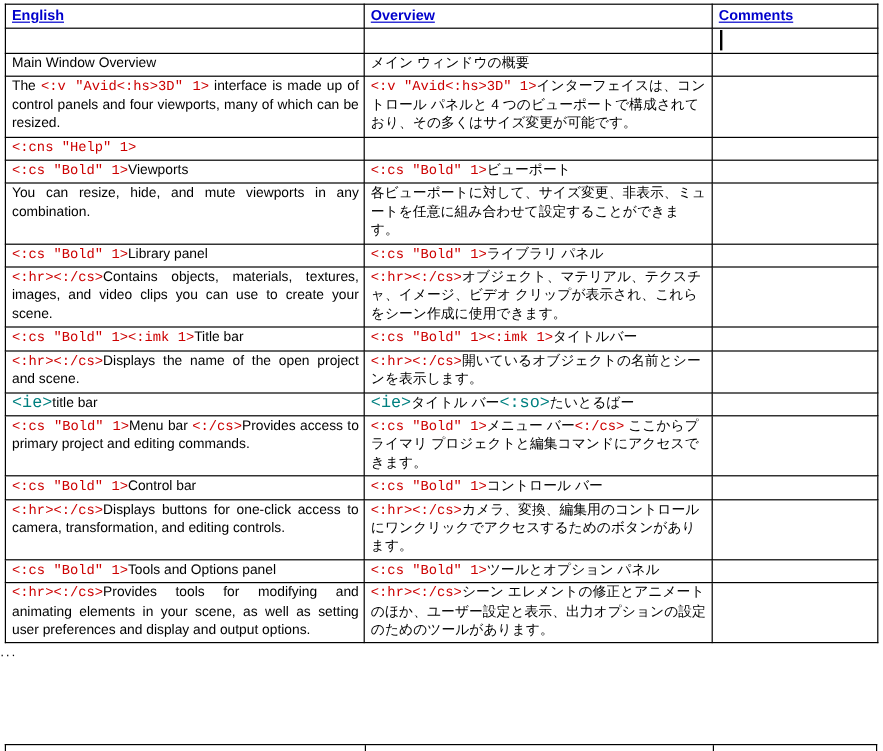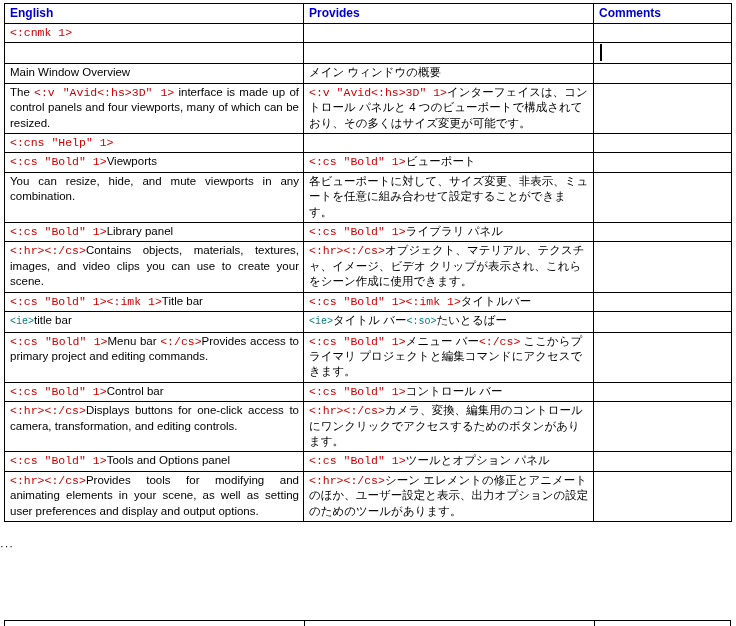--- a/index.html
+++ b/index.html
@@ -45,27 +45,28 @@
     overflow-wrap: break-word;
   }
   table.tm-table th {
     text-align: left;
     font-weight: bold;
     color: #0000cc;
     font-size: 12px;
     line-height: 16px;
     padding-top: 1px;
     padding-bottom: 2px;
+    text-decoration: underline;
   }
   td.justify { text-align: justify; text-justify: inter-word; }
   td.empty-cell { height: 15px; }
 
   
   .tag      { color: #cc0000; font-family: "Liberation Mono", "DejaVu Sans Mono", monospace; font-size: 11.5px; letter-spacing: 0px; }
-  .tag-ie   { color: #008080; font-family: "Liberation Mono", "DejaVu Sans Mono", monospace; font-size: 10px; }
+  .tag-ie   { color: #008080; font-family: "Liberation Mono", "DejaVu Sans Mono", monospace; font-size: 14px; }
   .plain    { color: #000000; }
 
   
   .caret {
     display: inline-block;
     width: 2px;
     height: 17px;
     background: #000000;
     vertical-align: top;
     margin-left: 1px;
@@ -107,30 +108,25 @@
 
   <table class="tm-table">
     <colgroup>
       <col class="c-en">
       <col class="c-ja">
       <col class="c-cm">
     </colgroup>
     <thead>
       <tr>
         <th>English</th>
-        <th>Provides</th>
+        <th>Overview</th>
         <th>Comments</th>
       </tr>
     </thead>
     <tbody id="tbody">
-        <tr id="row-cnmk1">
-          <td><span class="tag">&lt;:cnmk 1&gt;</span></td>
-          <td class="empty-cell">&nbsp;</td>
-          <td>&nbsp;</td>
-        </tr>
         <tr id="row-caret-blank">
           <td class="empty-cell">&nbsp;</td>
           <td class="empty-cell">&nbsp;</td>
           <td><span class="caret"></span></td>
         </tr>
         <tr id="row-main-window-overview">
           <td><span class="plain">Main Window Overview</span></td>
           <td><span class="plain">メイン ウィンドウの概要</span></td>
           <td>&nbsp;</td>
         </tr>
@@ -162,20 +158,25 @@
         <tr id="row-library-desc">
           <td class="justify"><span class="tag">&lt;:hr&gt;&lt;:/cs&gt;</span><span class="plain">Contains objects, materials, textures, images, and video clips you can use to create your scene.</span></td>
           <td><span class="tag">&lt;:hr&gt;&lt;:/cs&gt;</span><span class="plain">オブジェクト、マテリアル、テクスチャ、イメージ、ビデオ クリップが表示され、これらをシーン作成に使用できます。</span></td>
           <td>&nbsp;</td>
         </tr>
         <tr id="row-title-bar-heading">
           <td><span class="tag">&lt;:cs "Bold" 1&gt;&lt;:imk 1&gt;</span><span class="plain">Title bar</span></td>
           <td><span class="tag">&lt;:cs "Bold" 1&gt;&lt;:imk 1&gt;</span><span class="plain">タイトルバー</span></td>
           <td>&nbsp;</td>
         </tr>
+        <tr id="row-title-bar-desc">
+          <td class="justify"><span class="tag">&lt;:hr&gt;&lt;:/cs&gt;</span><span class="plain">Displays the name of the open project and scene.</span></td>
+          <td><span class="tag">&lt;:hr&gt;&lt;:/cs&gt;</span><span class="plain">開いているオブジェクトの名前とシーンを表示します。</span></td>
+          <td>&nbsp;</td>
+        </tr>
         <tr id="row-ie-title-bar">
           <td><span class="tag-ie">&lt;ie&gt;</span><span class="plain">title bar</span></td>
           <td><span class="tag-ie">&lt;ie&gt;</span><span class="plain">タイトル バー</span><span class="tag-ie">&lt;:so&gt;</span><span class="plain">たいとるばー</span></td>
           <td>&nbsp;</td>
         </tr>
         <tr id="row-menu-bar">
           <td class="justify"><span class="tag">&lt;:cs "Bold" 1&gt;</span><span class="plain">Menu bar </span><span class="tag">&lt;:/cs&gt;</span><span class="plain">Provides access to primary project and editing commands.</span></td>
           <td><span class="tag">&lt;:cs "Bold" 1&gt;</span><span class="plain">メニュー バー</span><span class="tag">&lt;:/cs&gt;</span><span class="plain"> ここからプライマリ プロジェクトと編集コマンドにアクセスできます。</span></td>
           <td>&nbsp;</td>
         </tr>

